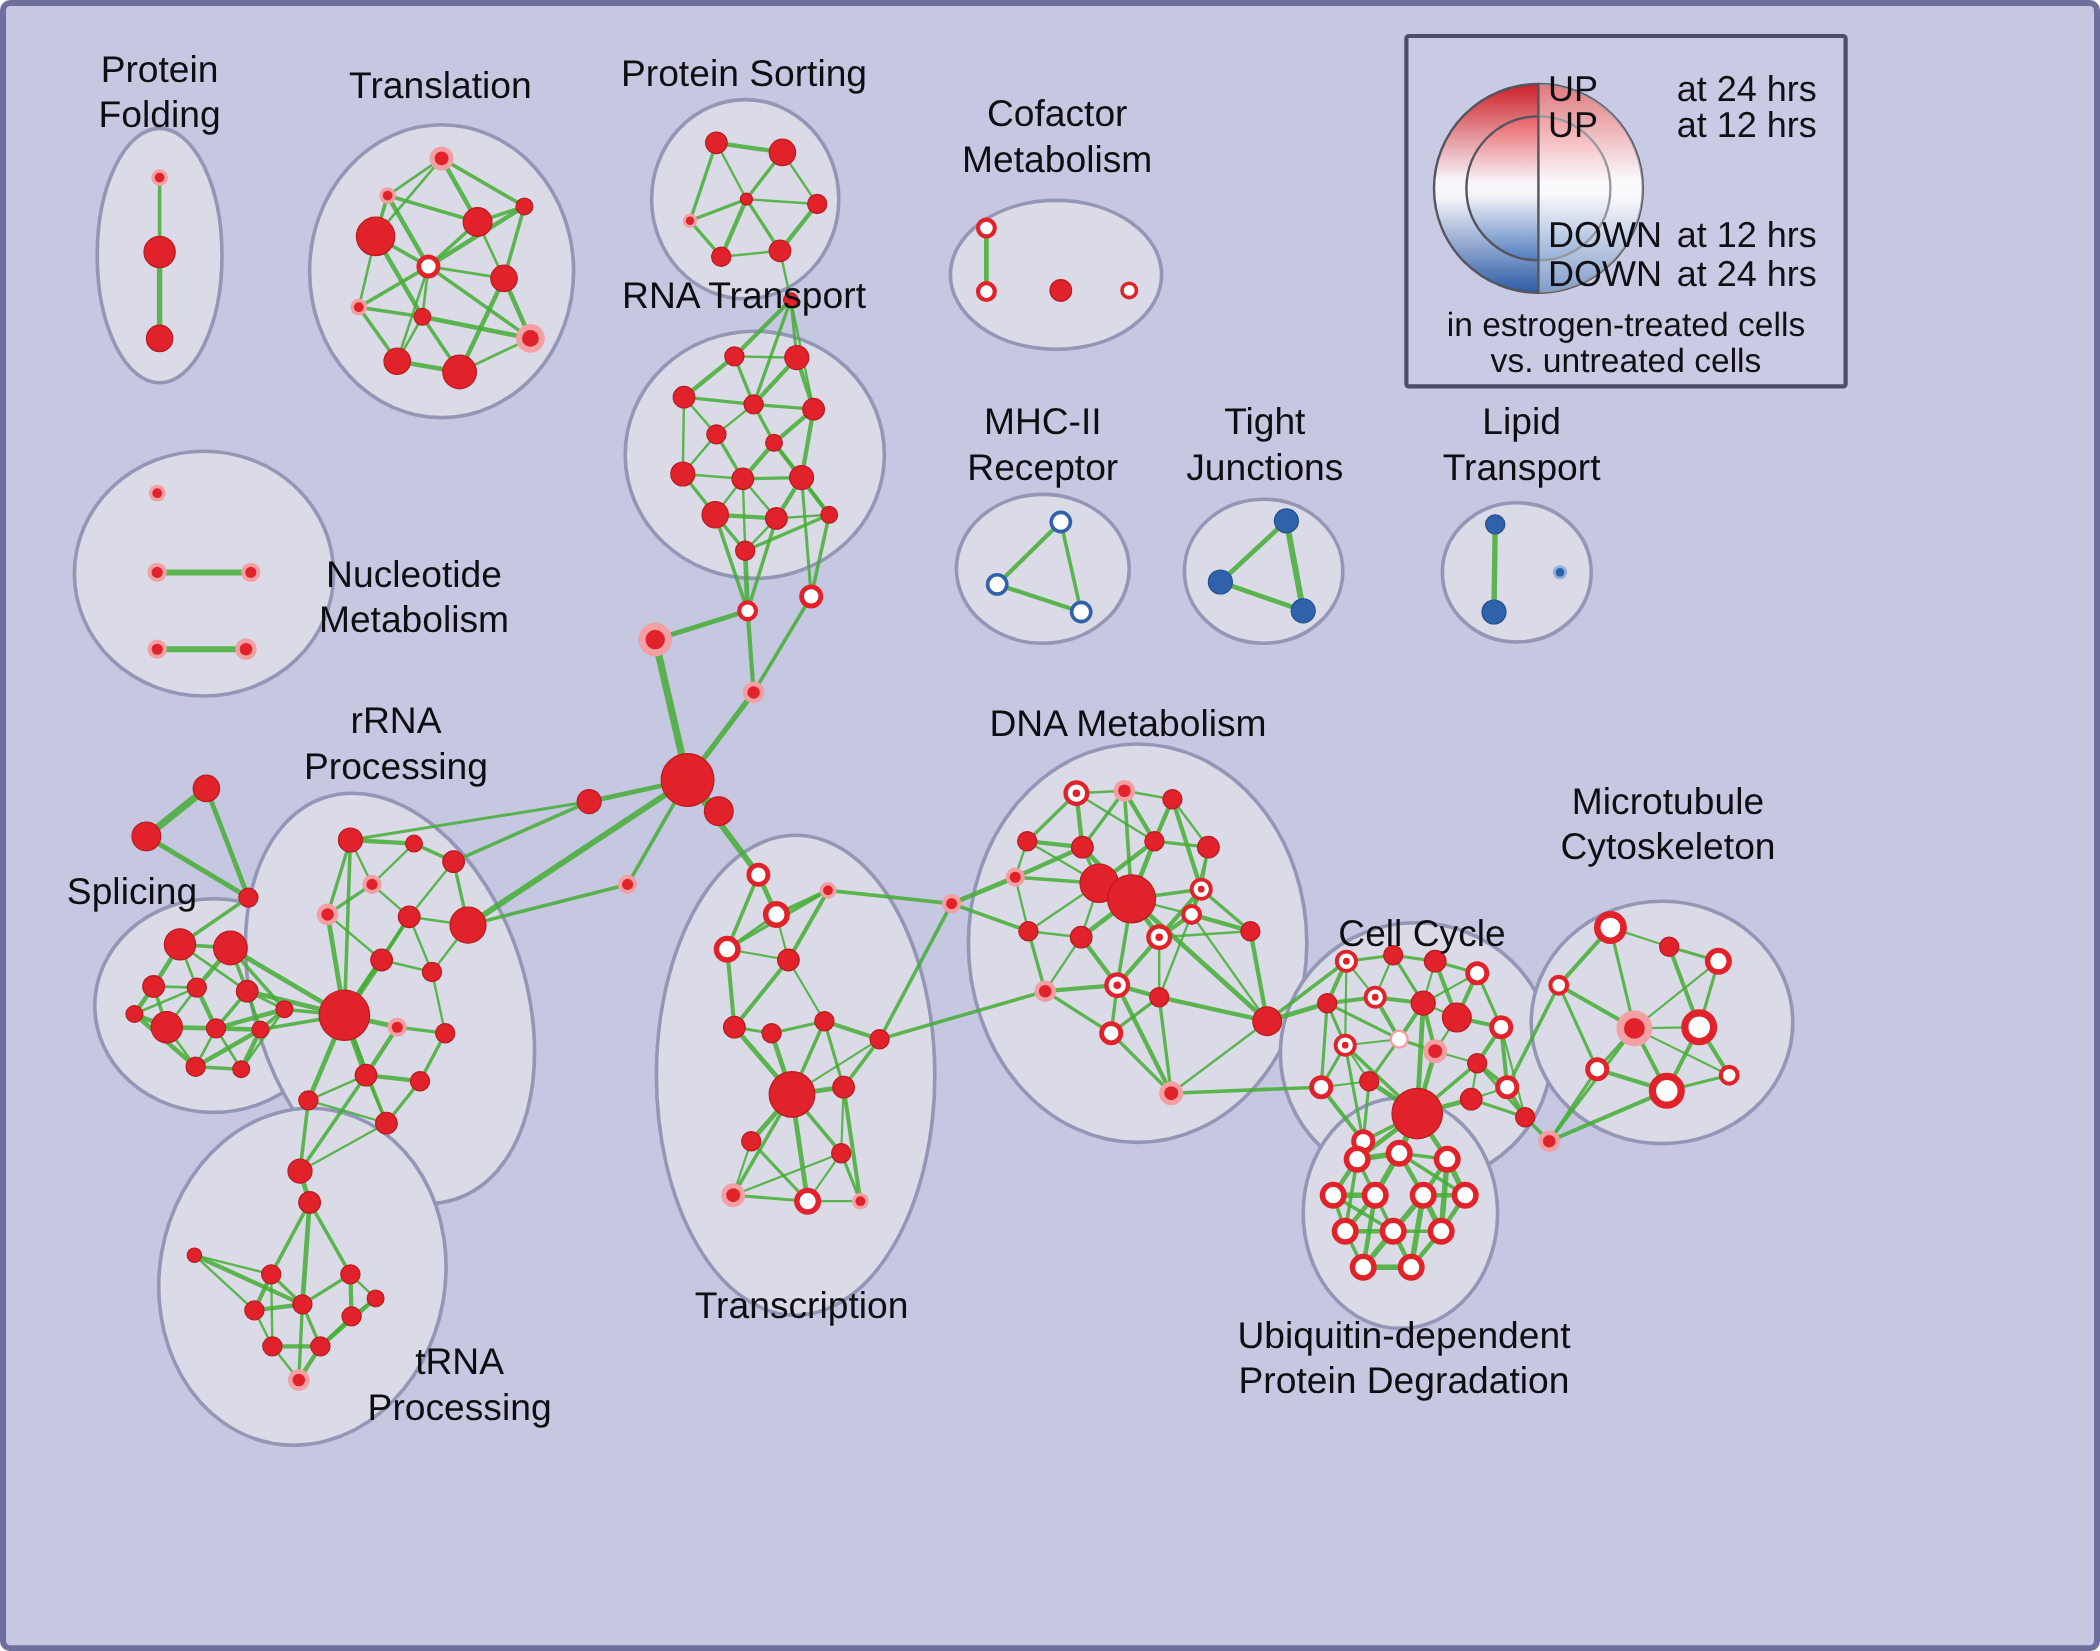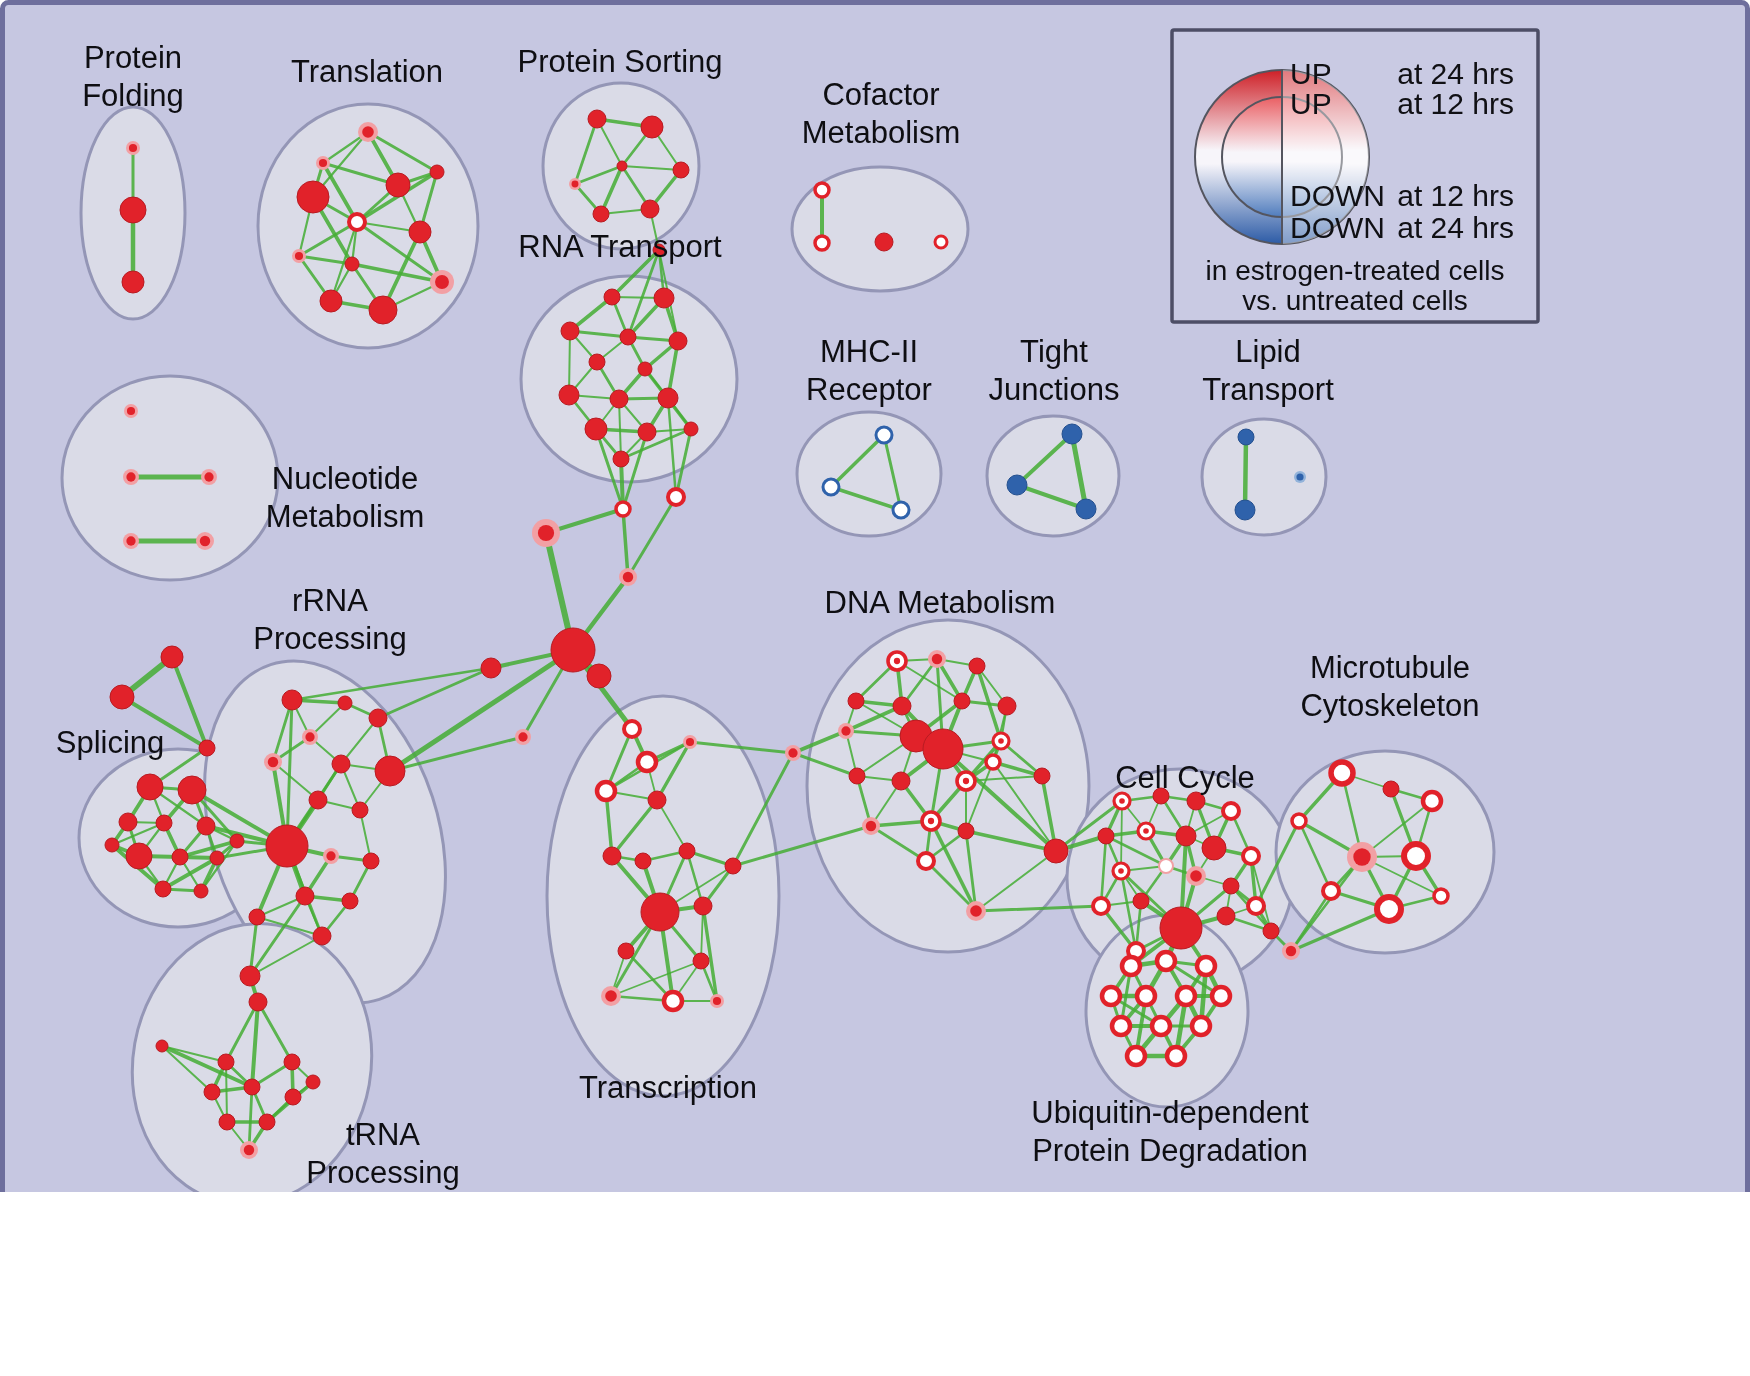--- a/index.html
+++ b/index.html
@@ -1,16 +1,16 @@
 <!DOCTYPE html>
 <html><head>
 <meta charset="utf-8">
 <style>
   html,body{margin:0;padding:0;background:#ffffff;}
-  .figure{width:1750px;height:1192px;position:relative;}
+  .figure{width:1750px;height:1376px;position:relative;}
   svg{display:block;}
   text{font-family:"Liberation Sans",sans-serif;}
   .cluster-label{font-weight:400;}
   #legend-box{fill:#c9cae3;stroke:#4d4e66;stroke-width:3.5px;}
   #leg-outer{fill:url(#gradOuter);stroke:#54555f;stroke-width:2px;}
   #leg-inner{fill:url(#gradInner);stroke:#54555f;stroke-width:2px;}
   #leg-split{stroke:#54555f;stroke-width:2px;}
   .lg{font-size:30px;fill:#101014;}
   .lg.c{font-size:28px;}
 </style>

